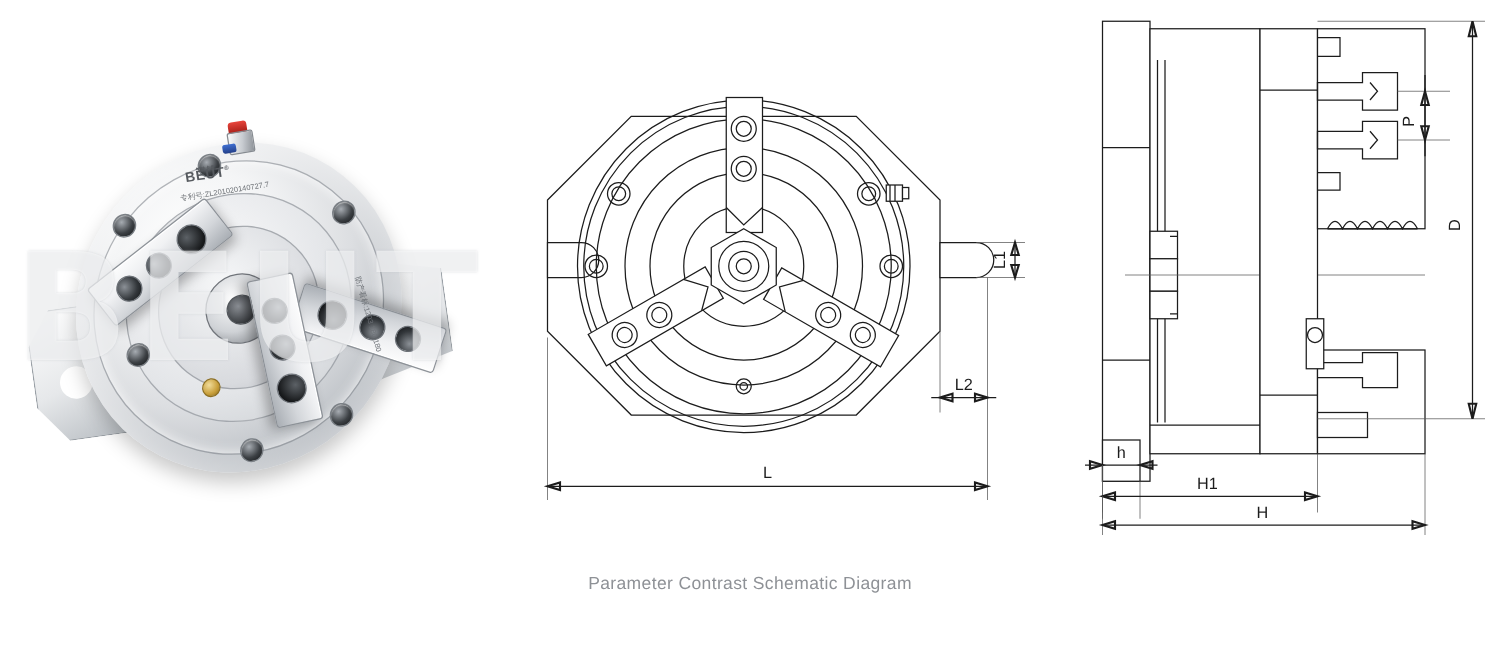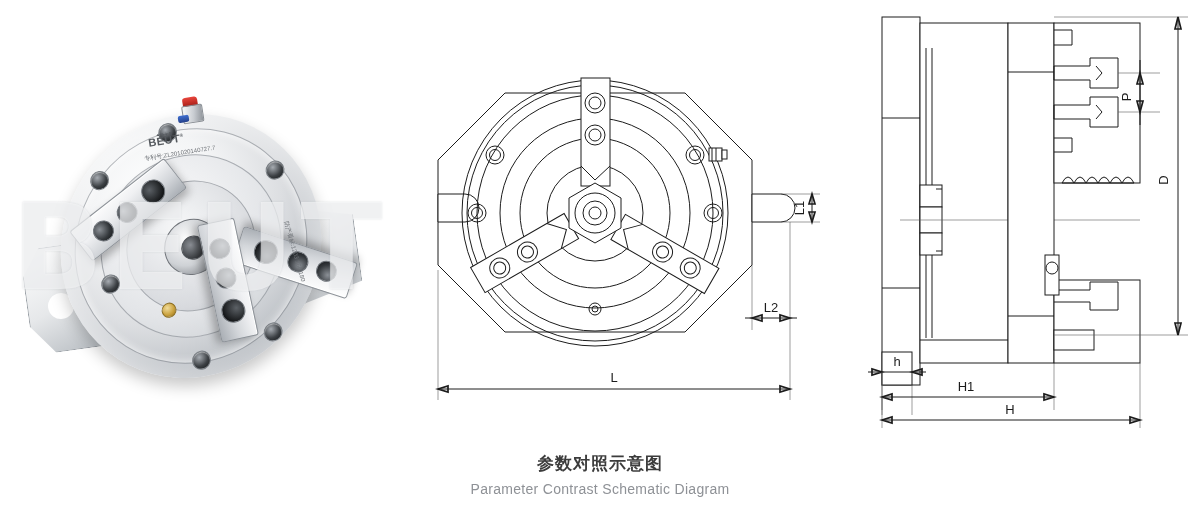--- a/index.html
+++ b/index.html
@@ -383,15 +383,14 @@
     <path class="ln" d="M 42 420 L 300 420"></path>
     <path class="ln-th" d="M 42 420 L 52 417 L 52 423 Z" fill="#1c1c1c"></path>
     <path class="ln-th" d="M 300 420 L 290 417 L 290 423 Z" fill="#1c1c1c"></path>
     <text class="dimtxt" x="170" y="414" text-anchor="middle">H</text>
   </g>
 
 </svg>
 </div>
 
 <div class="panel" id="caption">
-  <div class="cn-title">参数对照示意图</div>
   <div class="en-title">Parameter Contrast Schematic Diagram</div>
 </div>
 
 </body></html>

